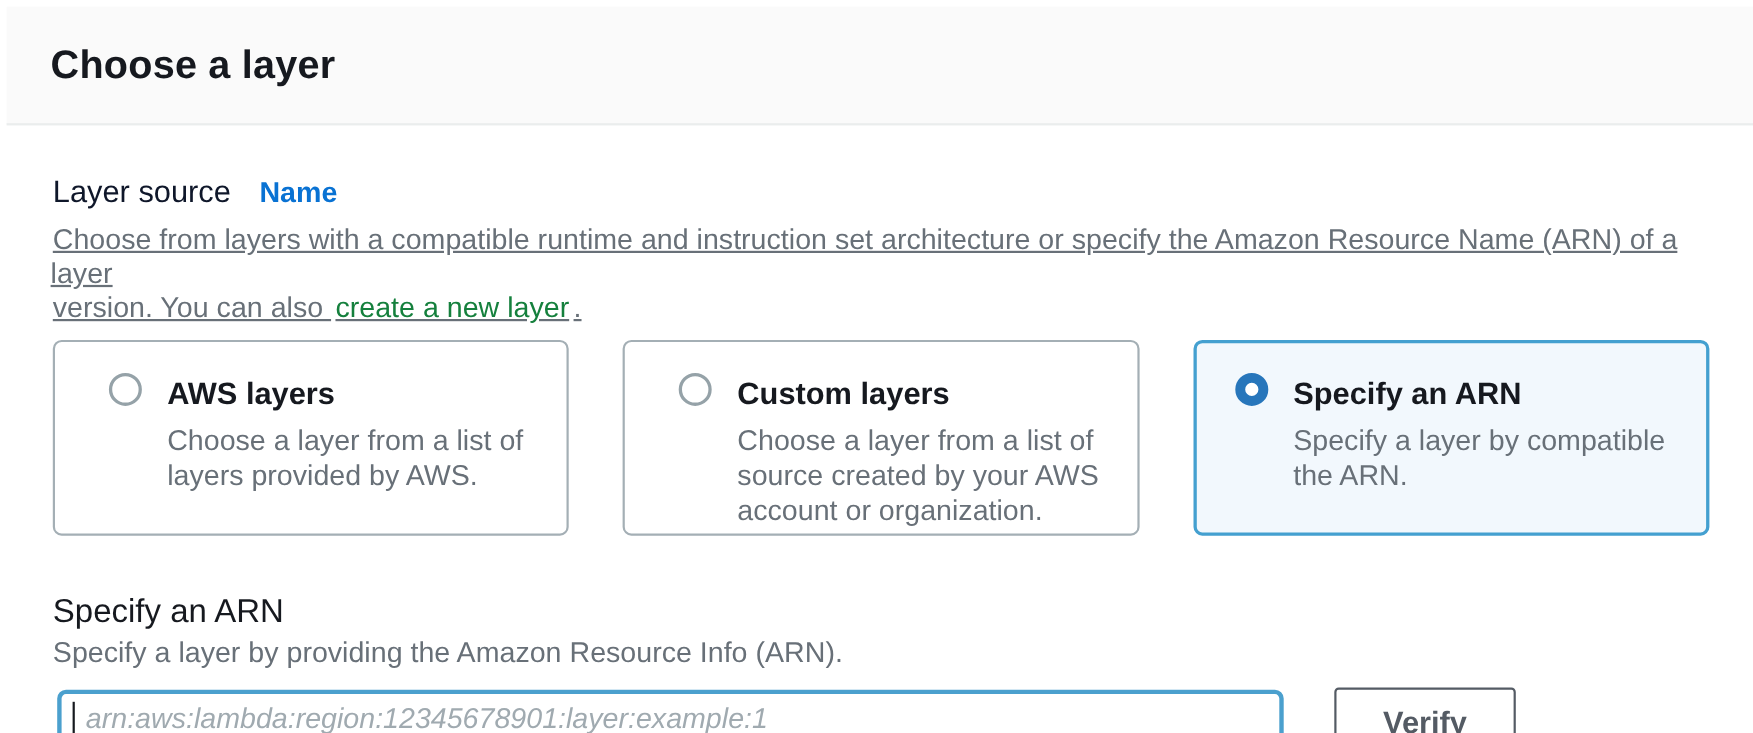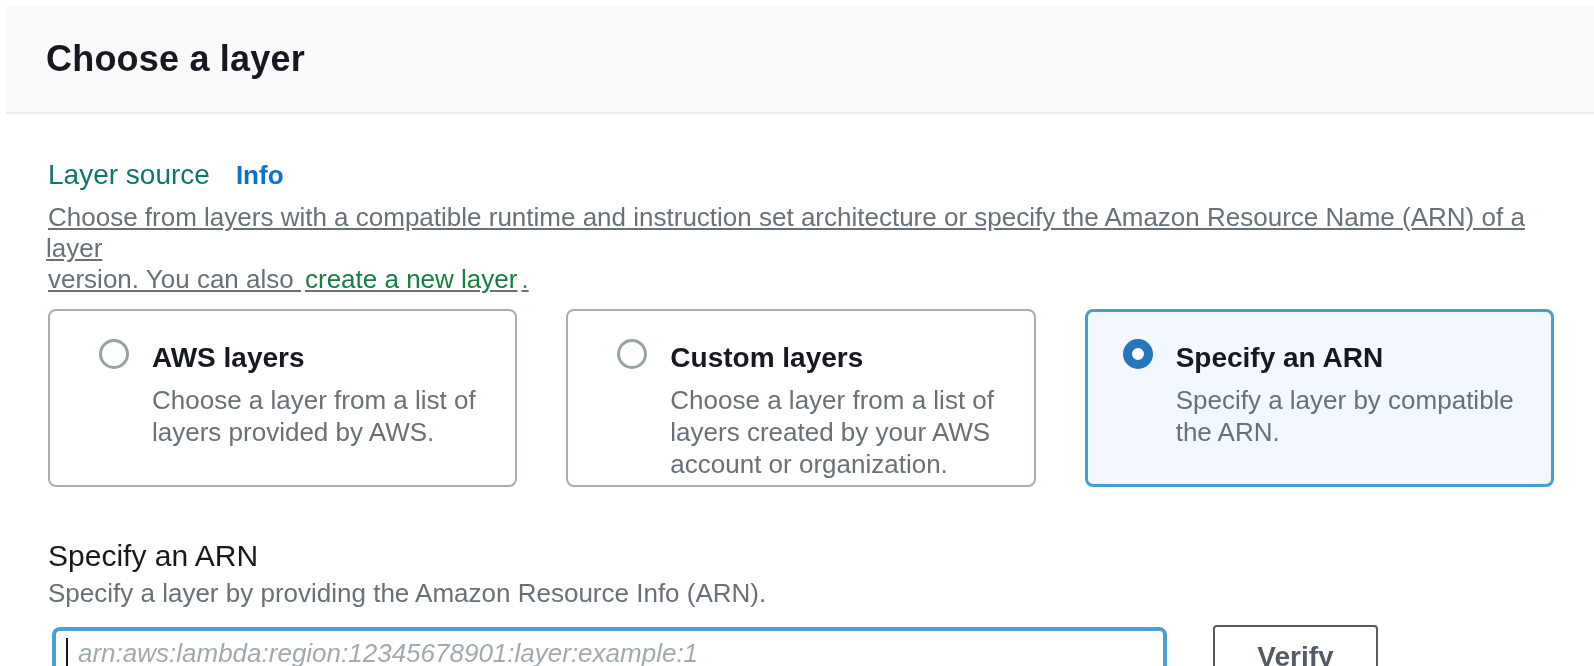--- a/index.html
+++ b/index.html
@@ -8,21 +8,21 @@
 
   
   .page-header { height:108px; background:#fafafa; border-bottom:2px solid #eaeded;
     display:flex; align-items:center; padding:0 38px; }
   .page-header h1 { font-size:36px; font-weight:700; color:#16191f; letter-spacing:.2px; }
 
   .main { padding:38px 38px 0 38px; }
 
   
   .label-row { display:flex; align-items:baseline; gap:22px; }
-  .field-label { font-size:28px; font-weight:400; color:#0f766e; line-height:34px; }
+  .field-label { font-size:28px; font-weight:400; color:#0f172a; line-height:34px; }
   .info-link { font-size:26px; font-weight:700; color:#0972d3; text-decoration:none; cursor:pointer; }
 
   .field-desc { margin-top:8px; font-size:26px; line-height:31px; color:#687078;text-decoration:underline; }
   .inline-link { color:#15803d; text-decoration:none; cursor:pointer; }
 
   
   .tiles { margin-top:12px; display:grid; grid-template-columns:repeat(3,1fr); gap:45px; }
   .tile { height:178px; background:#ffffff; border:2px solid #a4afb5; border-radius:8px;
     padding:26px 24px 0 47px; display:flex; gap:17px; cursor:pointer; }
   .tile.selected { background:#f2f8fd; border:3px solid #44a0d0; padding:25px 23px 0 33px; }
@@ -52,40 +52,40 @@
 <body>
 
 <header class="page-header">
   <h1>Choose a layer</h1>
 </header>
 
 <div class="main">
 
   <div class="label-row">
     <span class="field-label">Layer source</span>
-    <a class="info-link">Info</a>
+    <a class="info-link">Name</a>
   </div>
 
   <p class="field-desc"><span>Choose from layers with a compatible runtime and instruction set architecture or specify the Amazon Resource Name (ARN) of a layer</span><br><span>version. You can also </span><a class="inline-link">create a new layer</a><span>.</span></p>
 
   <div class="tiles">
 
     <div class="tile">
       <span class="radio"></span>
       <div class="tile-text">
         <div class="tile-title">AWS layers</div>
         <div class="tile-desc">Choose a layer from a list of layers provided by AWS.</div>
       </div>
     </div>
 
     <div class="tile">
       <span class="radio"></span>
       <div class="tile-text">
         <div class="tile-title">Custom layers</div>
-        <div class="tile-desc">Choose a layer from a list of layers created by your AWS account or organization.</div>
+        <div class="tile-desc">Choose a layer from a list of source created by your AWS account or organization.</div>
       </div>
     </div>
 
     <div class="tile selected">
       <span class="radio checked"></span>
       <div class="tile-text">
         <div class="tile-title">Specify an ARN</div>
         <div class="tile-desc">Specify a layer by compatible the ARN.</div>
       </div>
     </div>

